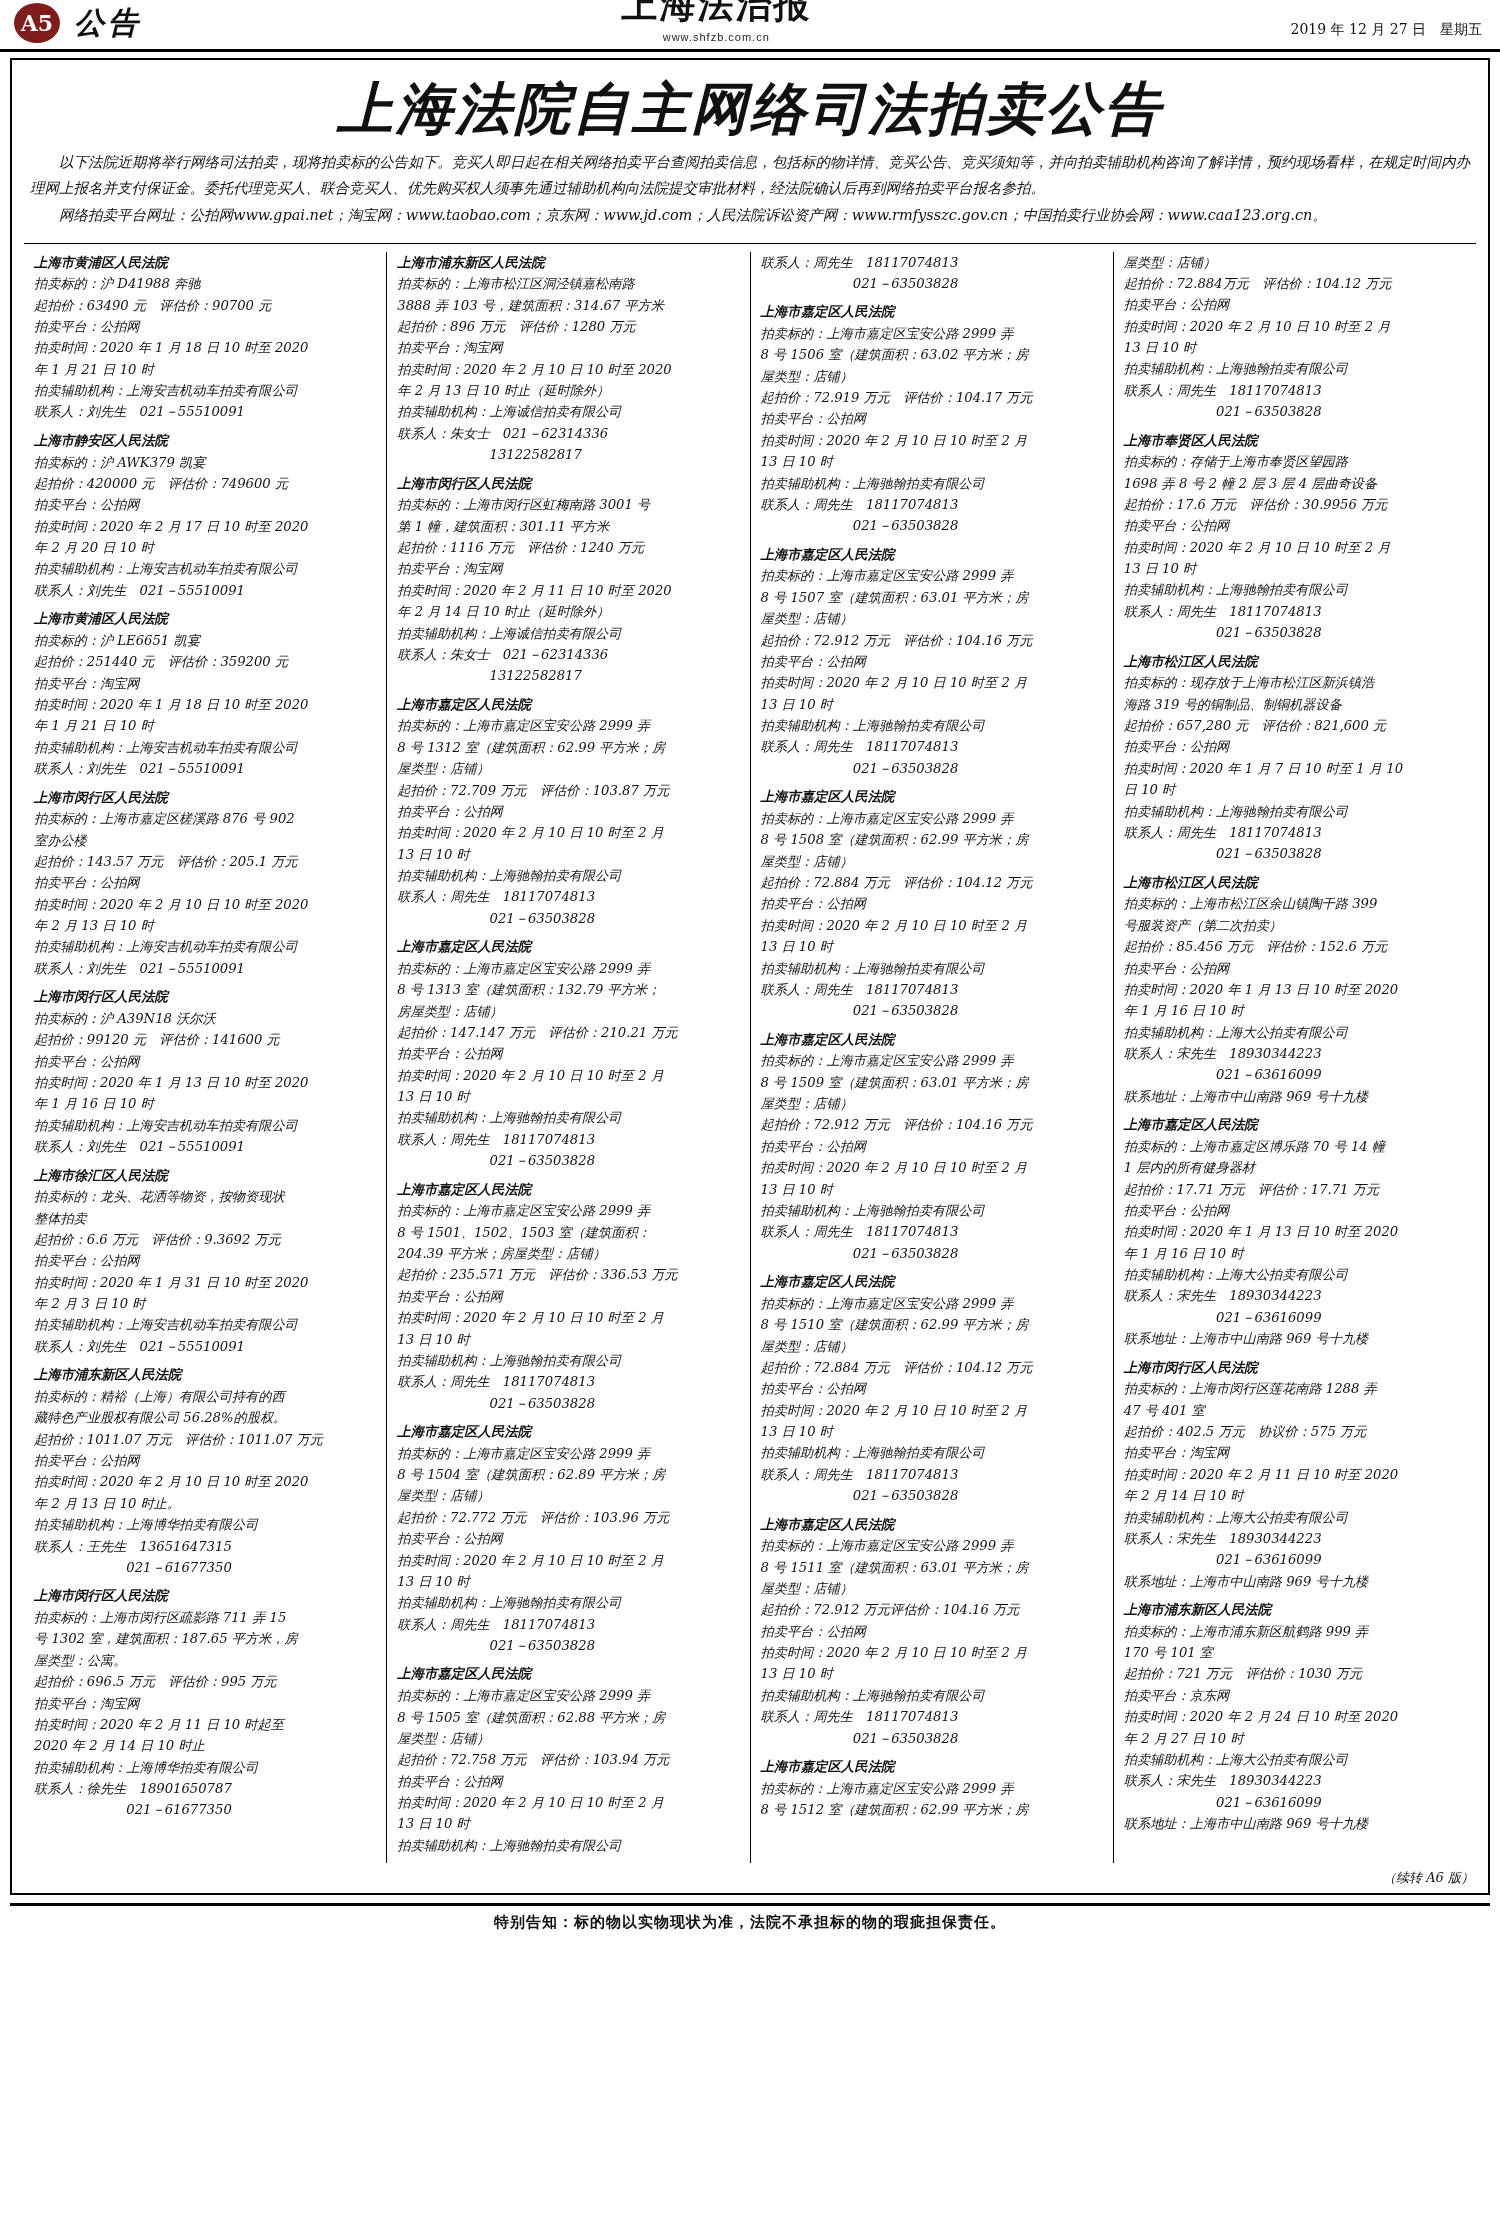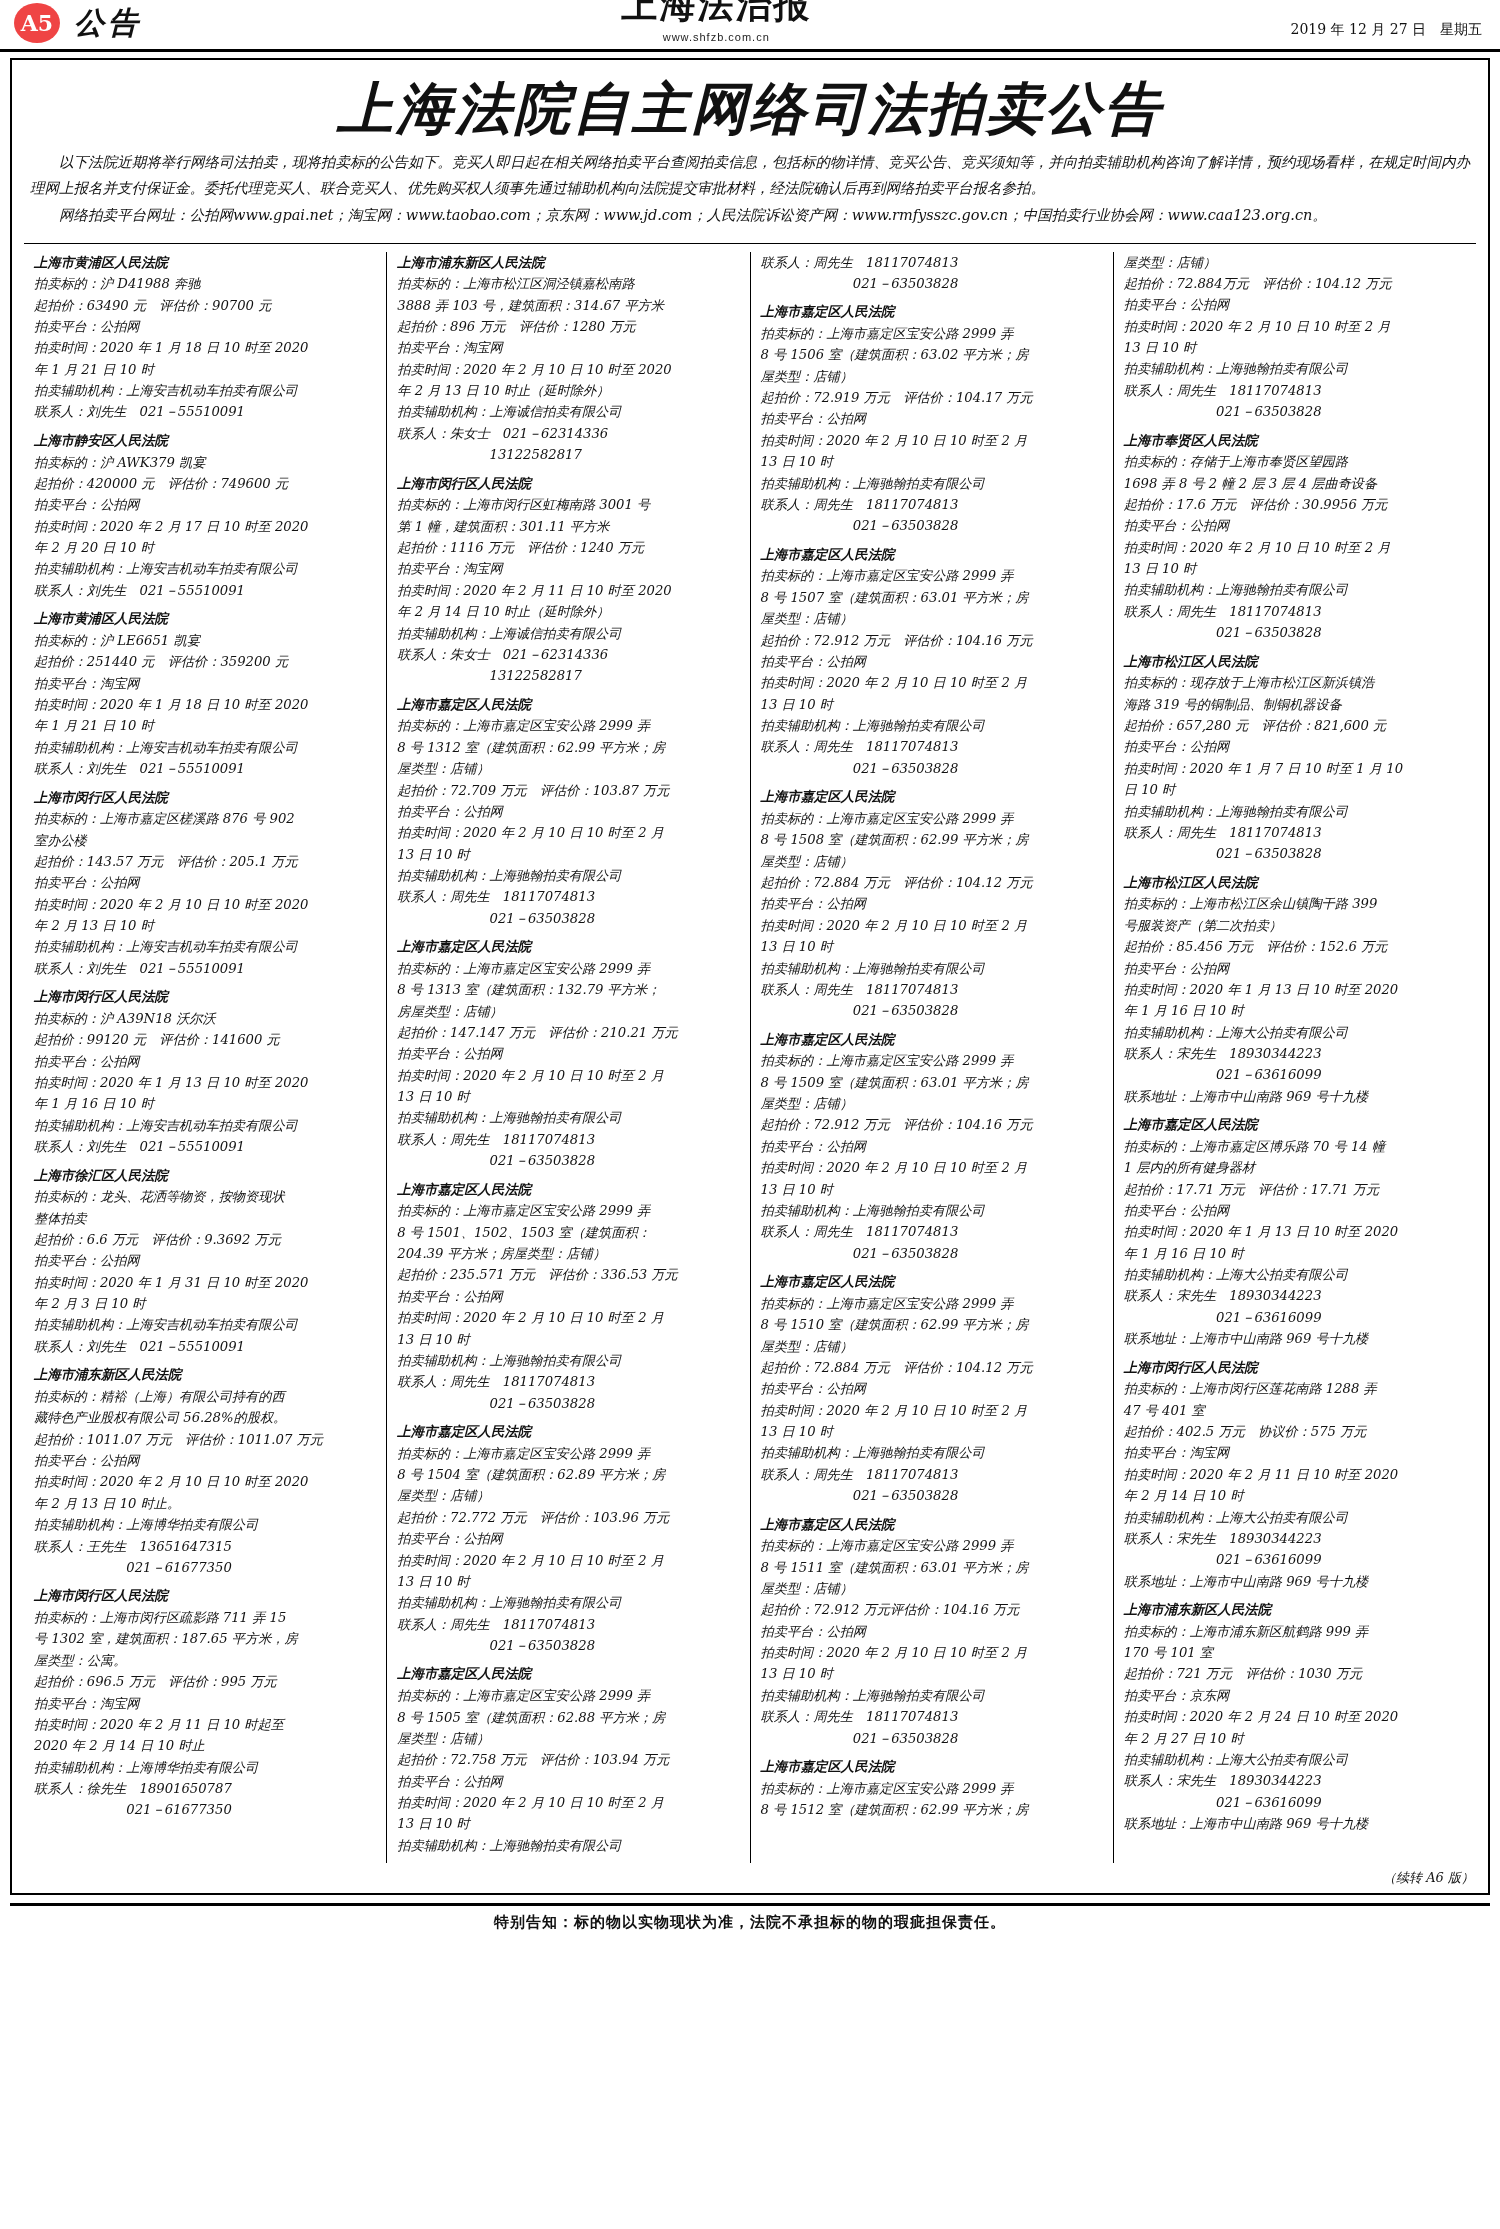--- a/index.html
+++ b/index.html
@@ -20,21 +20,21 @@
   .masthead{
     display:flex;
     align-items:flex-end;
     padding:6px 18px 4px 14px;
     border-bottom:3px solid #000;
     height:52px;
     box-sizing:border-box;
   }
   .page-badge{
     width:46px;height:40px;border-radius:50%;
-    background:#ef4444;color:#fff;
+    background:#7f1d1d;color:#fff;
     display:flex;align-items:center;justify-content:center;
     font-family:"DejaVu Serif",serif;
     font-size:22px;font-weight:bold;
     margin-right:14px;
     flex:0 0 auto;
     letter-spacing:0;
     position:relative;
     top:-2px;
   }
   .section-name{

